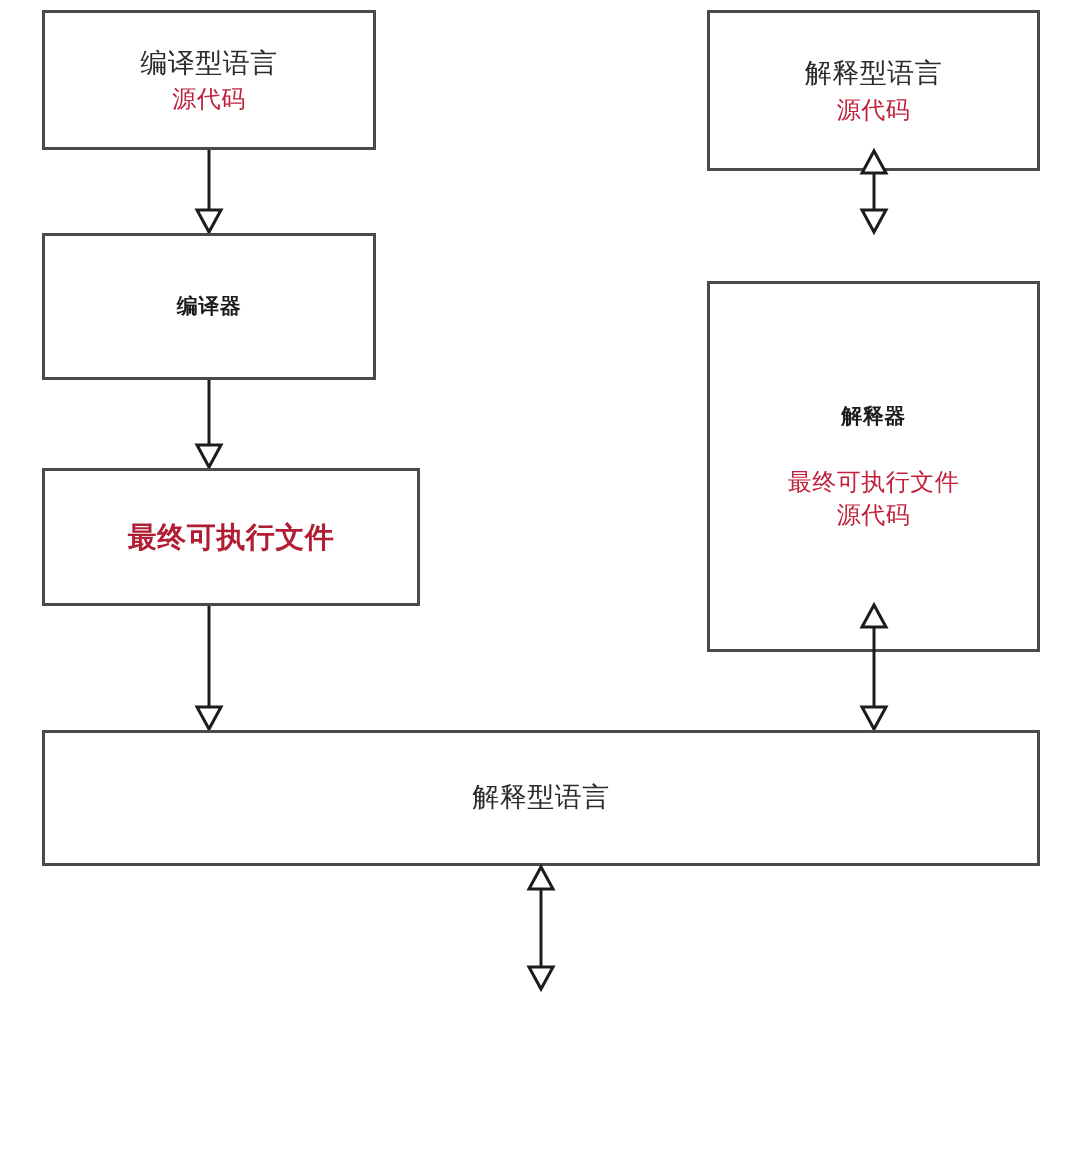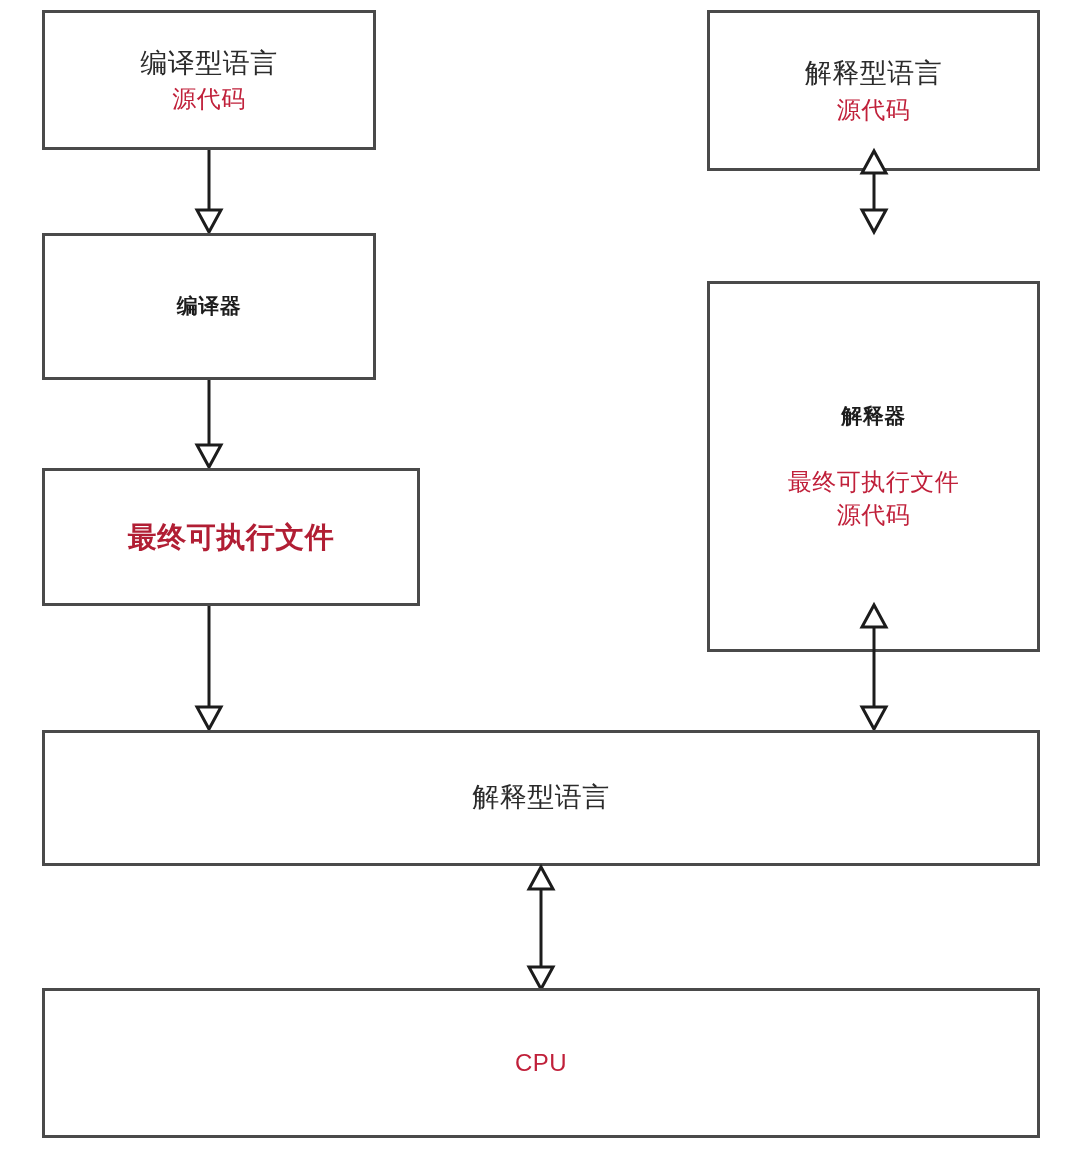--- a/index.html
+++ b/index.html
@@ -131,17 +131,14 @@
   </div>
 
   <div class="arrow" style="left:522px; top:866px; width:38px; height:124px;">
     <svg width="38" height="124" viewBox="0 0 38 124">
       <line x1="19" y1="20" x2="19" y2="104" stroke="#1c1c1c" stroke-width="3"></line>
       <polygon points="7,23 31,23 19,1" fill="#ffffff" stroke="#1c1c1c" stroke-width="3" stroke-linejoin="miter"></polygon>
       <polygon points="7,101 31,101 19,123" fill="#ffffff" stroke="#1c1c1c" stroke-width="3" stroke-linejoin="miter"></polygon>
     </svg>
   </div>
 
-  <div class="node" style="left:42px; top:988px; width:998px; height:150px;">
-    <div class="line-red">CPU</div>
-  </div>
 
 </div>
 
 </body></html>

